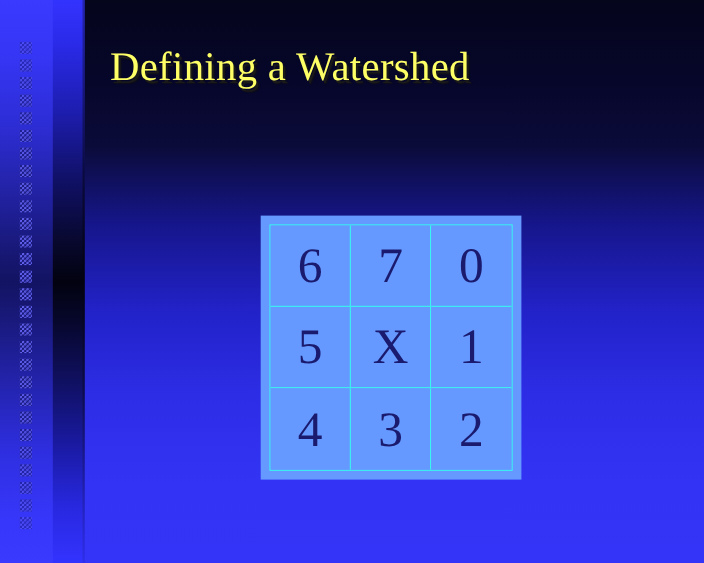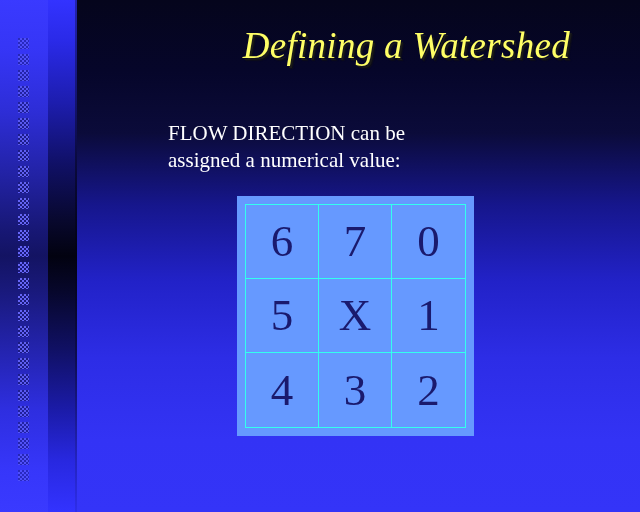--- a/index.html
+++ b/index.html
@@ -93,30 +93,29 @@
     height: 512px;
     background: linear-gradient(to bottom,
                 #1a1a7a 0%, #060622 30%, #020210 50%, #0a0a3a 70%, #2b2bdd 100%);
     opacity: .6;
   }
 
   
   .title {
     position: absolute;
     left: 100px;
-    top: 24px;
+    top: 40px;
     width: 470px;
-    text-align: right;
+    text-align: left;
     font-size: 37px;
     line-height: 44px;
     color: #ffff66;
     white-space: nowrap;
     text-shadow: 2px 2px 0 #1a1a1a, 3px 3px 1px #0d0d1a;
     letter-spacing: .3px;
-    font-style: italic;
   }
 
   
   .body-text {
     position: absolute;
     left: 168px;
     top: 120px;
     width: 330px;
     font-size: 21px;
     line-height: 27px;
@@ -196,24 +195,20 @@
         <div class="dot-sq" style="top: 384px; opacity: 0.62;"></div>
         <div class="dot-sq" style="top: 400px; opacity: 0.57;"></div>
         <div class="dot-sq" style="top: 416px; opacity: 0.51;"></div>
         <div class="dot-sq" style="top: 432px; opacity: 0.45;"></div>
       </div>
     <div class="sidebar-edge"></div>
   </div>
 
   <div class="title">Defining a Watershed</div>
 
-  <div class="body-text">
-    <span class="line">FLOW DIRECTION can be</span>
-    <span class="line">assigned a numerical value:</span>
-  </div>
 
   <div class="grid-box">
     <div class="grid-inner">
       <div class="grid-cell r1 c1">6</div>
       <div class="grid-cell r1 c2">7</div>
       <div class="grid-cell r1 c3">0</div>
       <div class="grid-cell r2 c1">5</div>
       <div class="grid-cell r2 c2">X</div>
       <div class="grid-cell r2 c3">1</div>
       <div class="grid-cell r3 c1">4</div>

